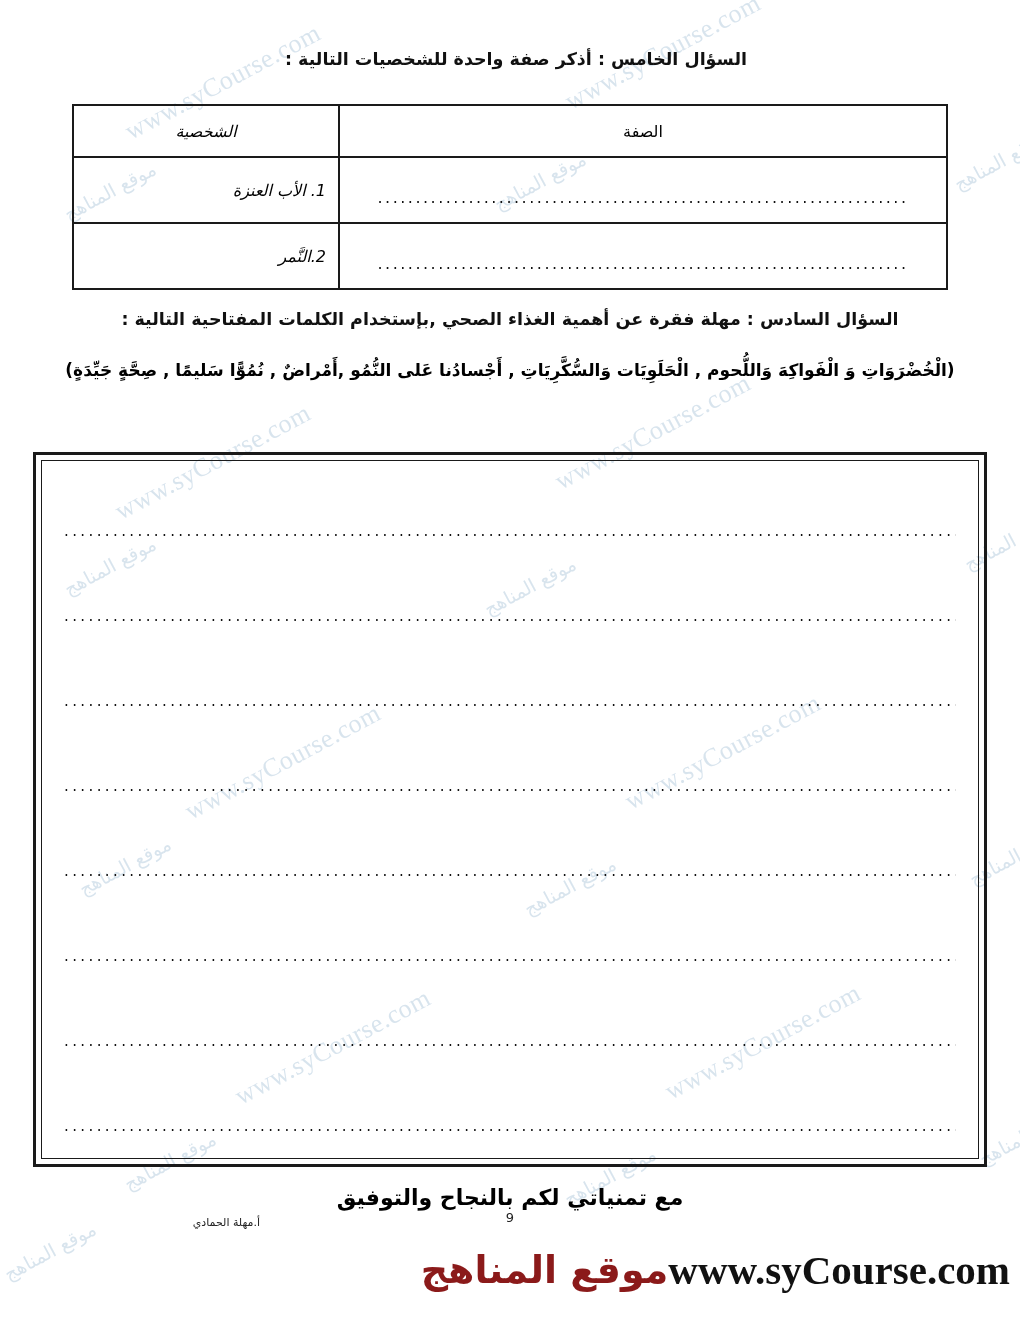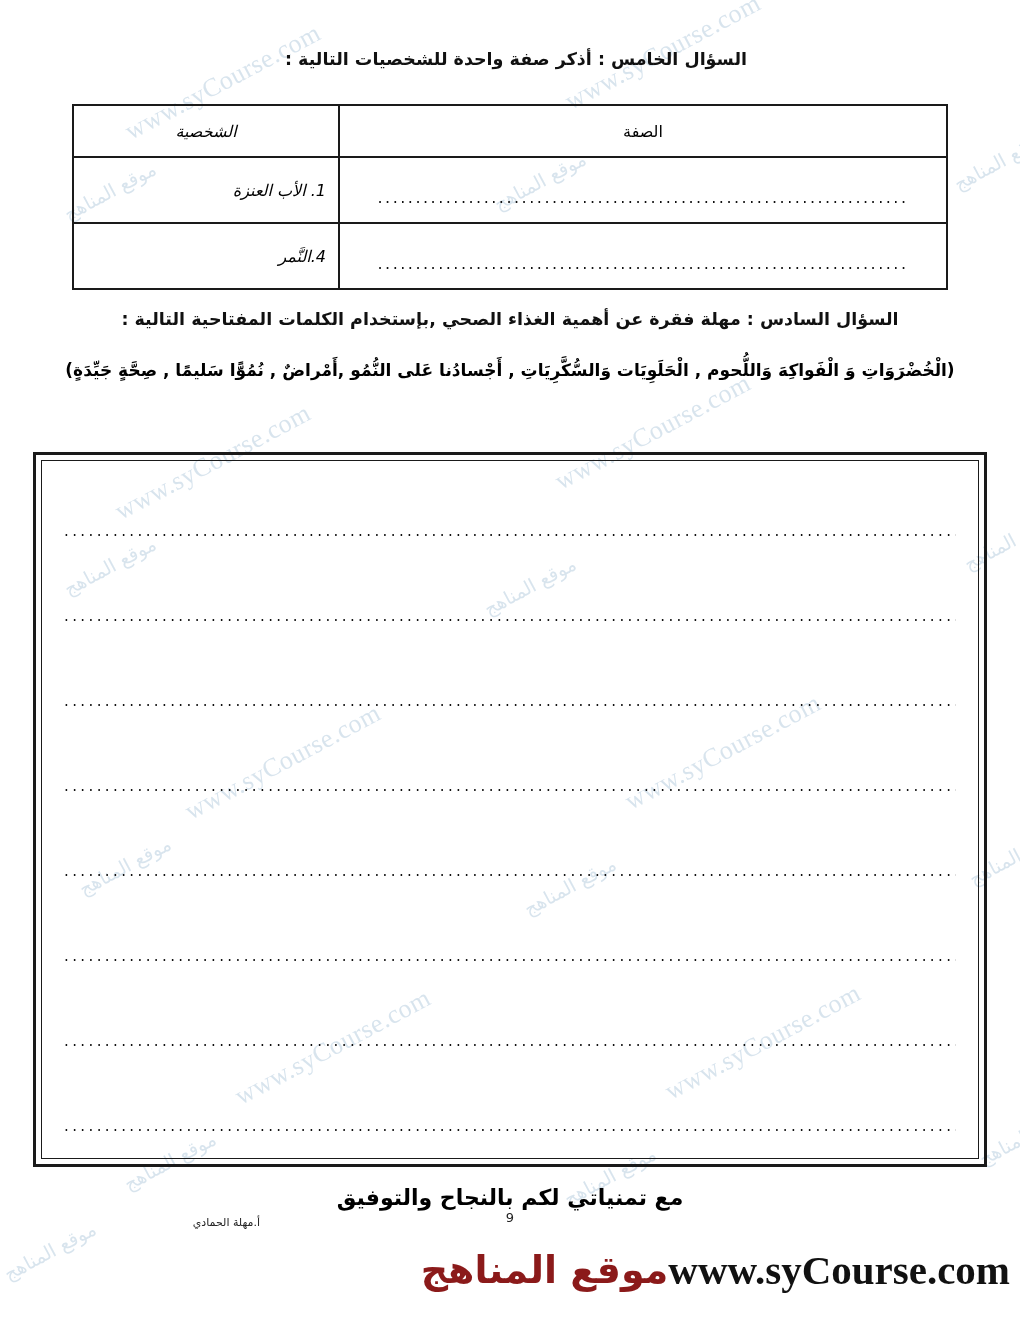--- a/index.html
+++ b/index.html
@@ -249,21 +249,21 @@
       <tr>
         <td class="col-trait">
           <span class="dots">......................................................................</span>
         </td>
         <td class="col-name">1. الأب العنزة</td>
       </tr>
       <tr>
         <td class="col-trait">
           <span class="dots">......................................................................</span>
         </td>
-        <td class="col-name">4.النَّمر</td>
+        <td class="col-name">2.النَّمر</td>
       </tr>
     </tbody>
       </table>
 
     <div class="q-line q6">السؤال السادس : مهلة فقرة عن أهمية الغذاء الصحي ,بإستخدام الكلمات المفتاحية التالية :</div>
     <div class="keywords">(الْخُضْرَوَاتِ وَ الْفَواكِهَ وَاللُّحوم , الْحَلَوِيَات وَالسُّكَّرِيَاتِ , أَجْسادُنا عَلى النُّمُو ,أَمْراضٌ , نُمُوًّا سَليمًا , صِحَّةٍ جَيِّدَةٍ)</div>
 
     <div class="answer-box">
       <div class="answer-box-inner">
         <div class="rule">..............................................................................................................................................................</div>

